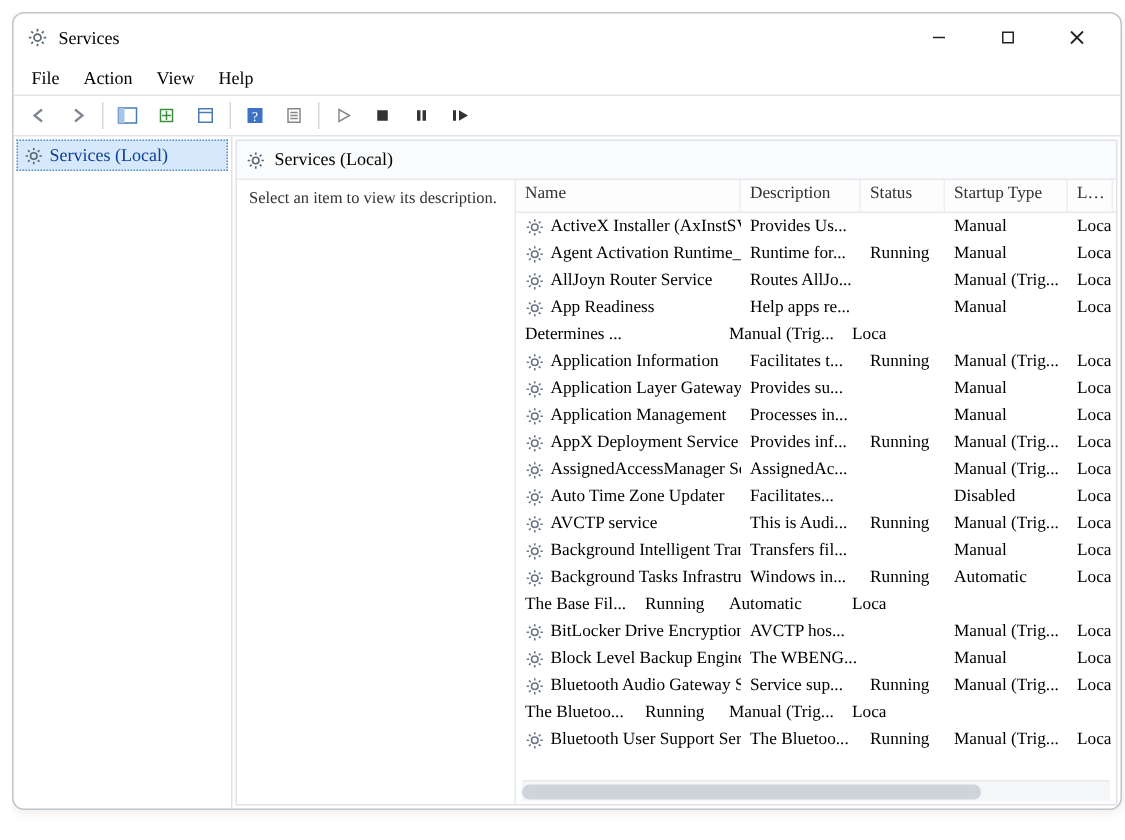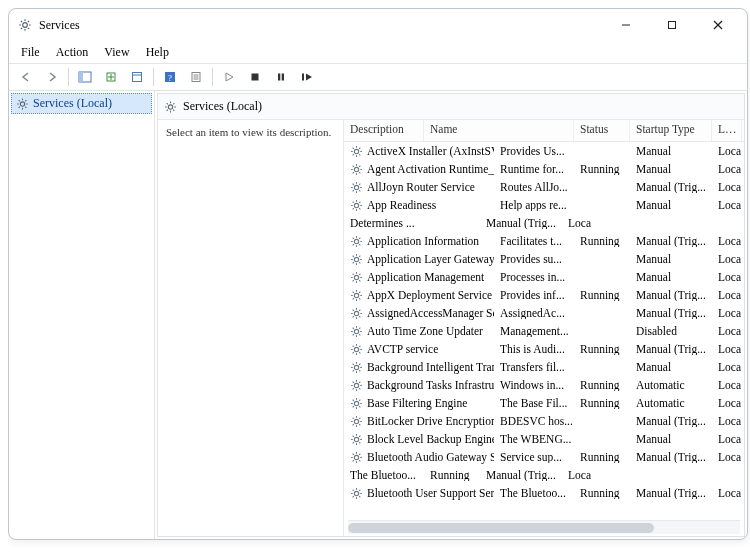--- a/index.html
+++ b/index.html
@@ -338,22 +338,22 @@
             </svg>
         </span>
         <span>Services (Local)</span>
       </div>
       <div class="right-body">
         <div class="desc-pane">
           <span>Select an item to view its description.</span>
         </div>
         <div class="list-pane">
           <div class="cols">
+            <div class="col col-name">Name</div>
             <div class="col col-desc">Description</div>
-            <div class="col col-name">Name</div>
             <div class="col col-status">Status</div>
             <div class="col col-startup">Startup Type</div>
             <div class="col col-logon">Log</div>
           </div>
           <div class="rows" id="rows">
               <div class="row">
                 <div class="cell c-name">
                   <span class="svc-icon">
                     <svg width="13" height="13" viewBox="0 0 24 24">
                       <circle cx="12" cy="12" r="4" fill="none" stroke="#6b7785" stroke-width="2"></circle>
@@ -496,21 +496,21 @@
               <div class="row">
                 <div class="cell c-name">
                   <span class="svc-icon">
                     <svg width="13" height="13" viewBox="0 0 24 24">
                       <circle cx="12" cy="12" r="4" fill="none" stroke="#6b7785" stroke-width="2"></circle>
                       <path d="M12 2v3M12 19v3M2 12h3M19 12h3M4.9 4.9l2.1 2.1M17 17l2.1 2.1M19.1 4.9L17 7M7 17l-2.1 2.1" stroke="#6b7785" stroke-width="2"></path>
                     </svg>
                   </span>
                   <span>Auto Time Zone Updater</span>
                 </div>
-                <div class="cell c-desc">Management...</div>
+                <div class="cell c-desc">Facilitates...</div>
                 <div class="cell c-status"></div>
                 <div class="cell c-startup">Disabled</div>
                 <div class="cell c-logon">Loca</div>
               </div>
               <div class="row">
                 <div class="cell c-name">
                   <span class="svc-icon">
                     <svg width="13" height="13" viewBox="0 0 24 24">
                       <circle cx="12" cy="12" r="4" fill="none" stroke="#6b7785" stroke-width="2"></circle>
                       <path d="M12 2v3M12 19v3M2 12h3M19 12h3M4.9 4.9l2.1 2.1M17 17l2.1 2.1M19.1 4.9L17 7M7 17l-2.1 2.1" stroke="#6b7785" stroke-width="2"></path>
@@ -547,45 +547,36 @@
                     </svg>
                   </span>
                   <span>Background Tasks Infrastruc...</span>
                 </div>
                 <div class="cell c-desc">Windows in...</div>
                 <div class="cell c-status">Running</div>
                 <div class="cell c-startup">Automatic</div>
                 <div class="cell c-logon">Loca</div>
               </div>
               <div class="row">
-                <div class="cell c-name">
-                  <span class="svc-icon">
-                    <svg width="13" height="13" viewBox="0 0 24 24">
-                      <circle cx="12" cy="12" r="4" fill="none" stroke="#6b7785" stroke-width="2"></circle>
-                      <path d="M12 2v3M12 19v3M2 12h3M19 12h3M4.9 4.9l2.1 2.1M17 17l2.1 2.1M19.1 4.9L17 7M7 17l-2.1 2.1" stroke="#6b7785" stroke-width="2"></path>
-                    </svg>
-                  </span>
-                  <span>Base Filtering Engine</span>
-                </div>
                 <div class="cell c-desc">The Base Fil...</div>
                 <div class="cell c-status">Running</div>
                 <div class="cell c-startup">Automatic</div>
                 <div class="cell c-logon">Loca</div>
               </div>
               <div class="row">
                 <div class="cell c-name">
                   <span class="svc-icon">
                     <svg width="13" height="13" viewBox="0 0 24 24">
                       <circle cx="12" cy="12" r="4" fill="none" stroke="#6b7785" stroke-width="2"></circle>
                       <path d="M12 2v3M12 19v3M2 12h3M19 12h3M4.9 4.9l2.1 2.1M17 17l2.1 2.1M19.1 4.9L17 7M7 17l-2.1 2.1" stroke="#6b7785" stroke-width="2"></path>
                     </svg>
                   </span>
                   <span>BitLocker Drive Encryption ...</span>
                 </div>
-                <div class="cell c-desc">BDESVC hos...</div>
+                <div class="cell c-desc">AVCTP hos...</div>
                 <div class="cell c-status"></div>
                 <div class="cell c-startup">Manual (Trig...</div>
                 <div class="cell c-logon">Loca</div>
               </div>
               <div class="row">
                 <div class="cell c-name">
                   <span class="svc-icon">
                     <svg width="13" height="13" viewBox="0 0 24 24">
                       <circle cx="12" cy="12" r="4" fill="none" stroke="#6b7785" stroke-width="2"></circle>
                       <path d="M12 2v3M12 19v3M2 12h3M19 12h3M4.9 4.9l2.1 2.1M17 17l2.1 2.1M19.1 4.9L17 7M7 17l-2.1 2.1" stroke="#6b7785" stroke-width="2"></path>

